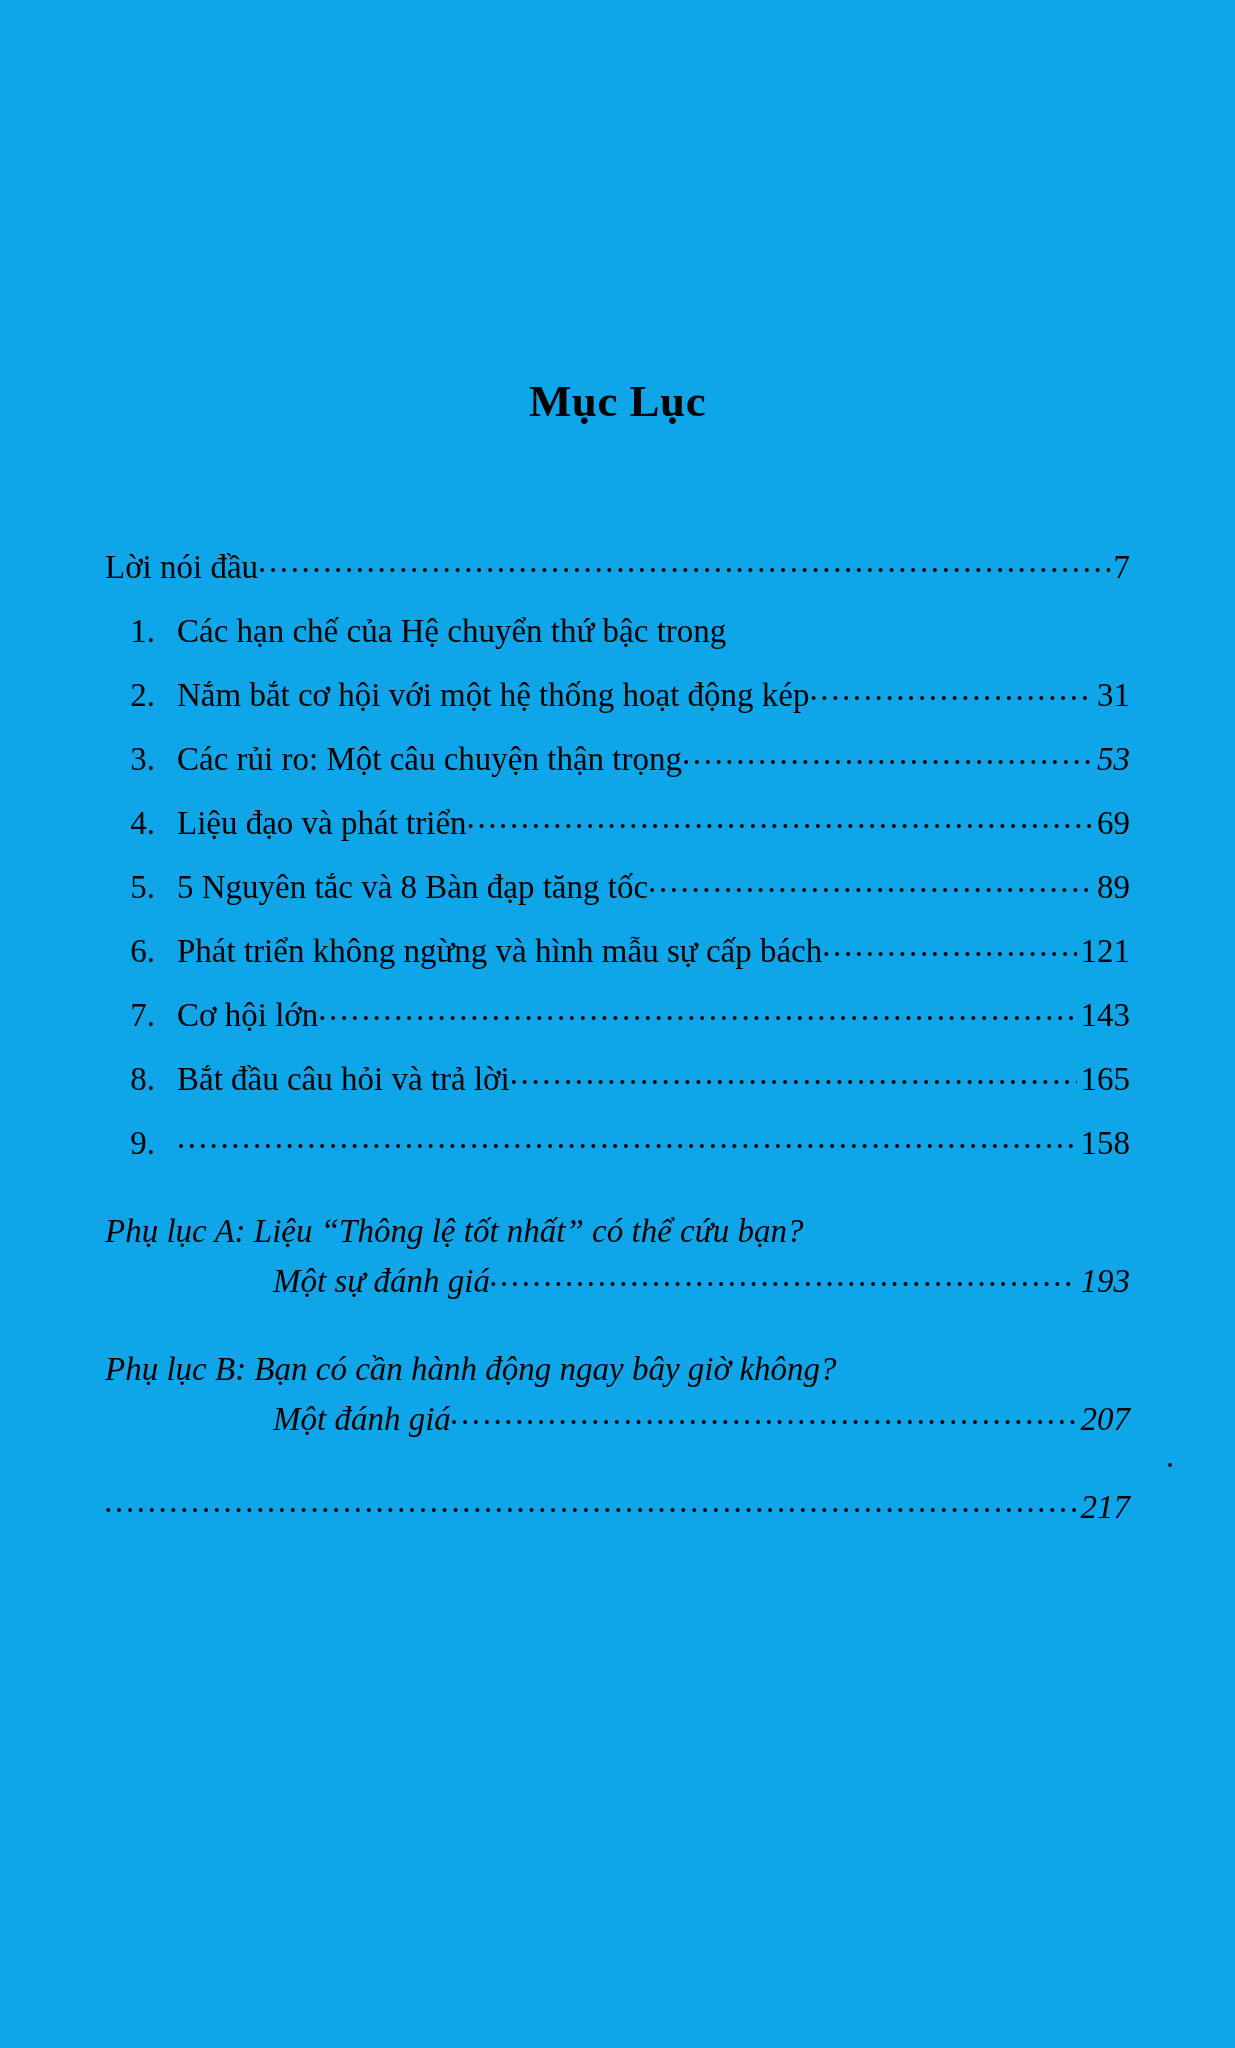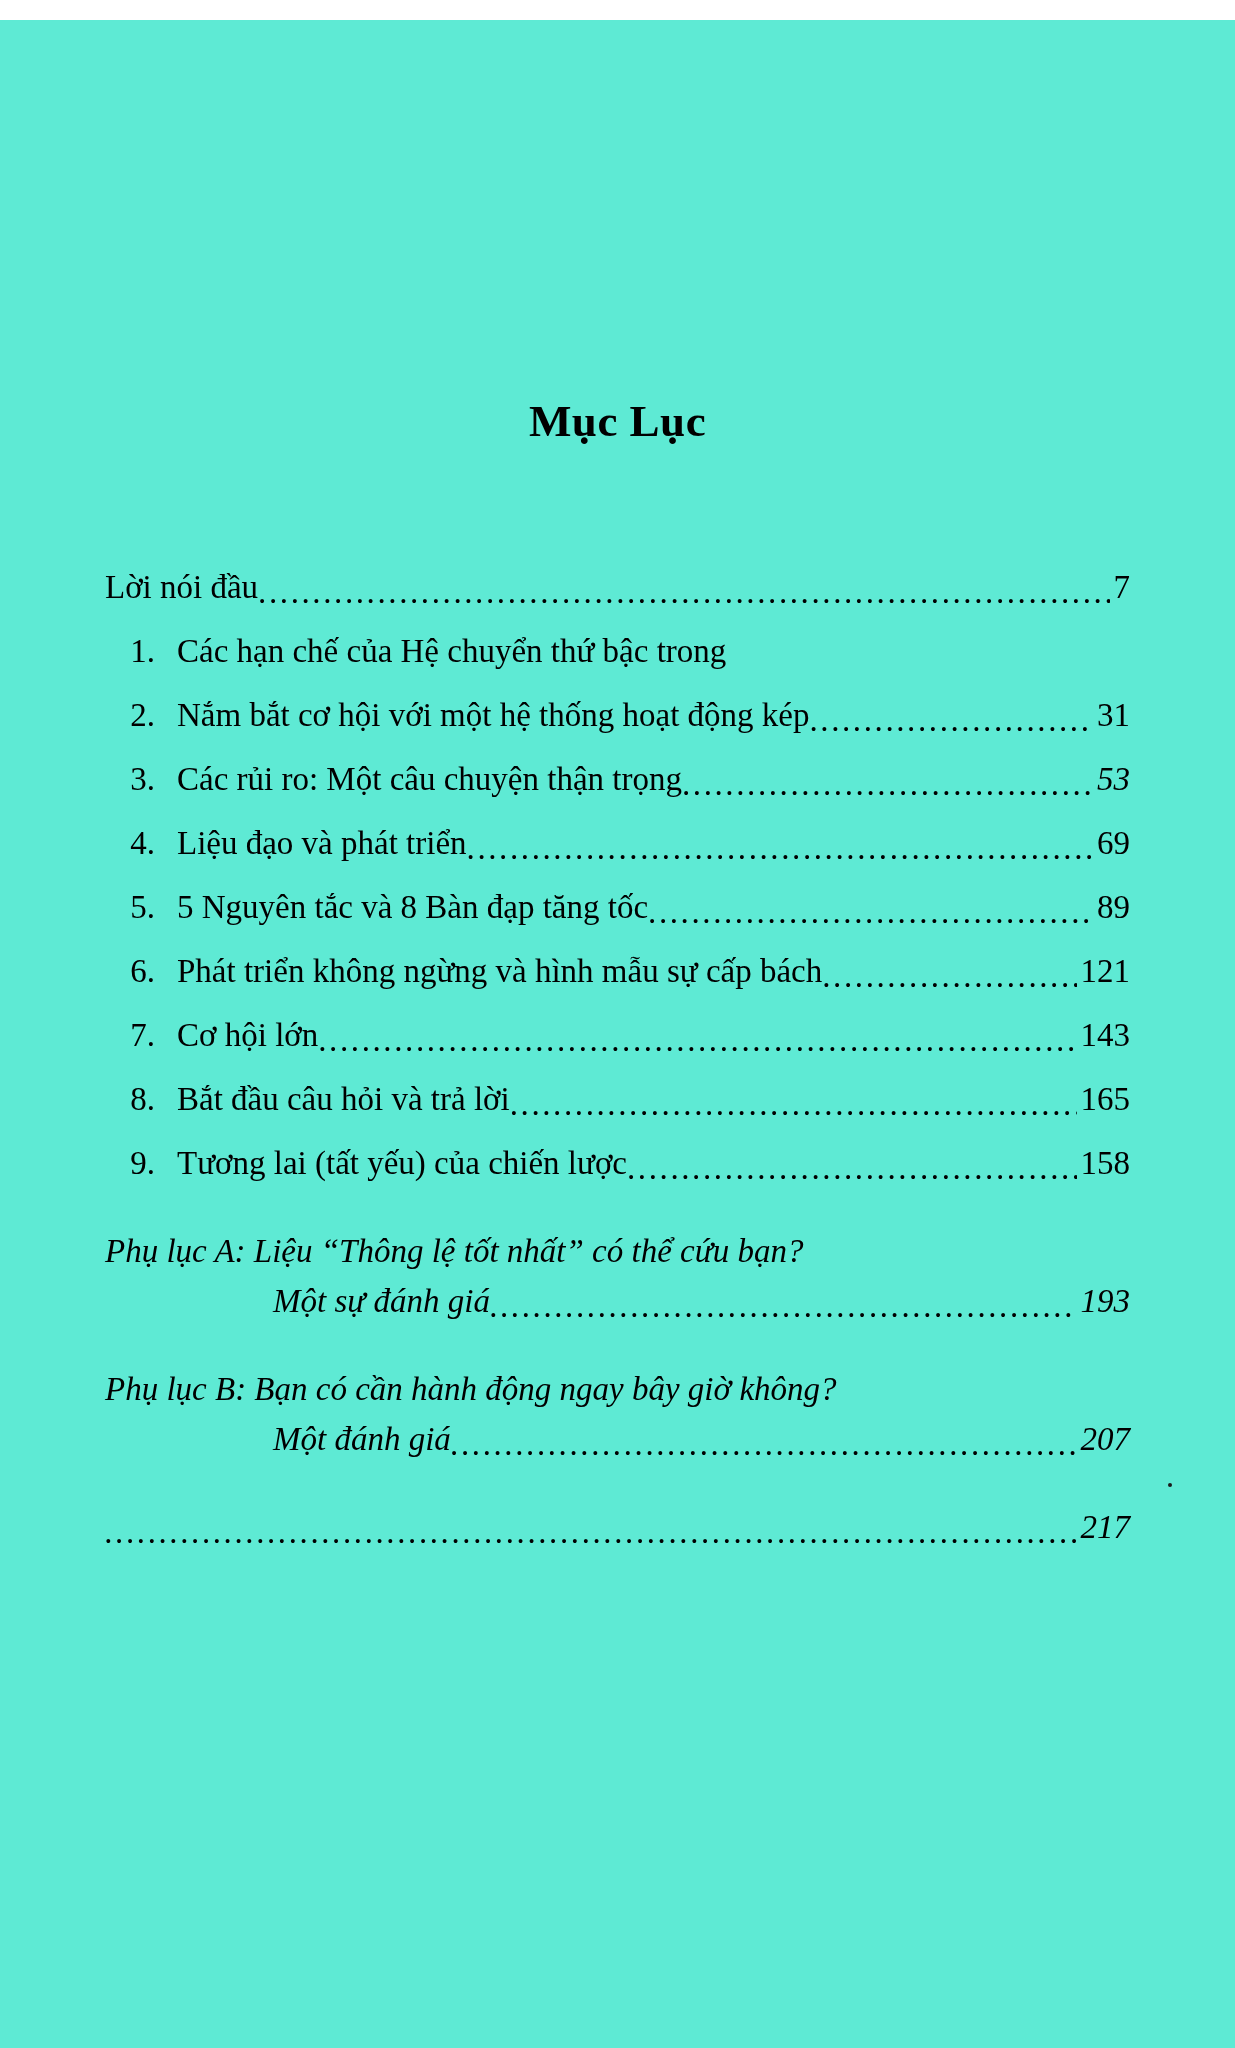--- a/index.html
+++ b/index.html
@@ -14,22 +14,21 @@
     position: relative;
     overflow: hidden;
     font-family: "Liberation Serif", "DejaVu Serif", serif;
     color: #000000;
     -webkit-font-smoothing: antialiased;
   }
 
   .page {
     position: absolute;
     inset: 0;
-    background: #5eead4;
-    margin-top: 20px;
+    background: #0ea5e9;
   }
 
   
   .toc-title {
     position: absolute;
     left: 0;
     right: 0;
     top: 378px;
     text-align: center;
     font-size: 45px;
@@ -49,21 +48,21 @@
 
   .toc-entry {
     position: relative;
     font-size: 33px;
     line-height: 44px;
   }
 
   
   .row {
     display: flex;
-    align-items: flex-end;
+    align-items: flex-start;
     width: 100%;
   }
 
   .row .label {
     flex: 0 0 auto;
     white-space: pre;
   }
 
   .row .leaders {
     flex: 1 1 auto;
@@ -248,21 +247,20 @@
           <span class="leaders"></span>
           <span class="page-num">165</span>
         </div>
       </span>
     </div>
 
     <div class="toc-entry entry-chapter">
       <span class="num">9.</span>
       <span class="body">
         <div class="row">
-          <span class="label">Tương lai (tất yếu) của chiến lược</span>
           <span class="leaders"></span>
           <span class="page-num">158</span>
         </div>
       </span>
     </div>
 
     <div class="toc-entry entry-appendix">
       <div class="head">Phụ lục A: Liệu “Thông lệ tốt nhất” có thể cứu bạn?</div>
       <div class="sub">
         <div class="row">

